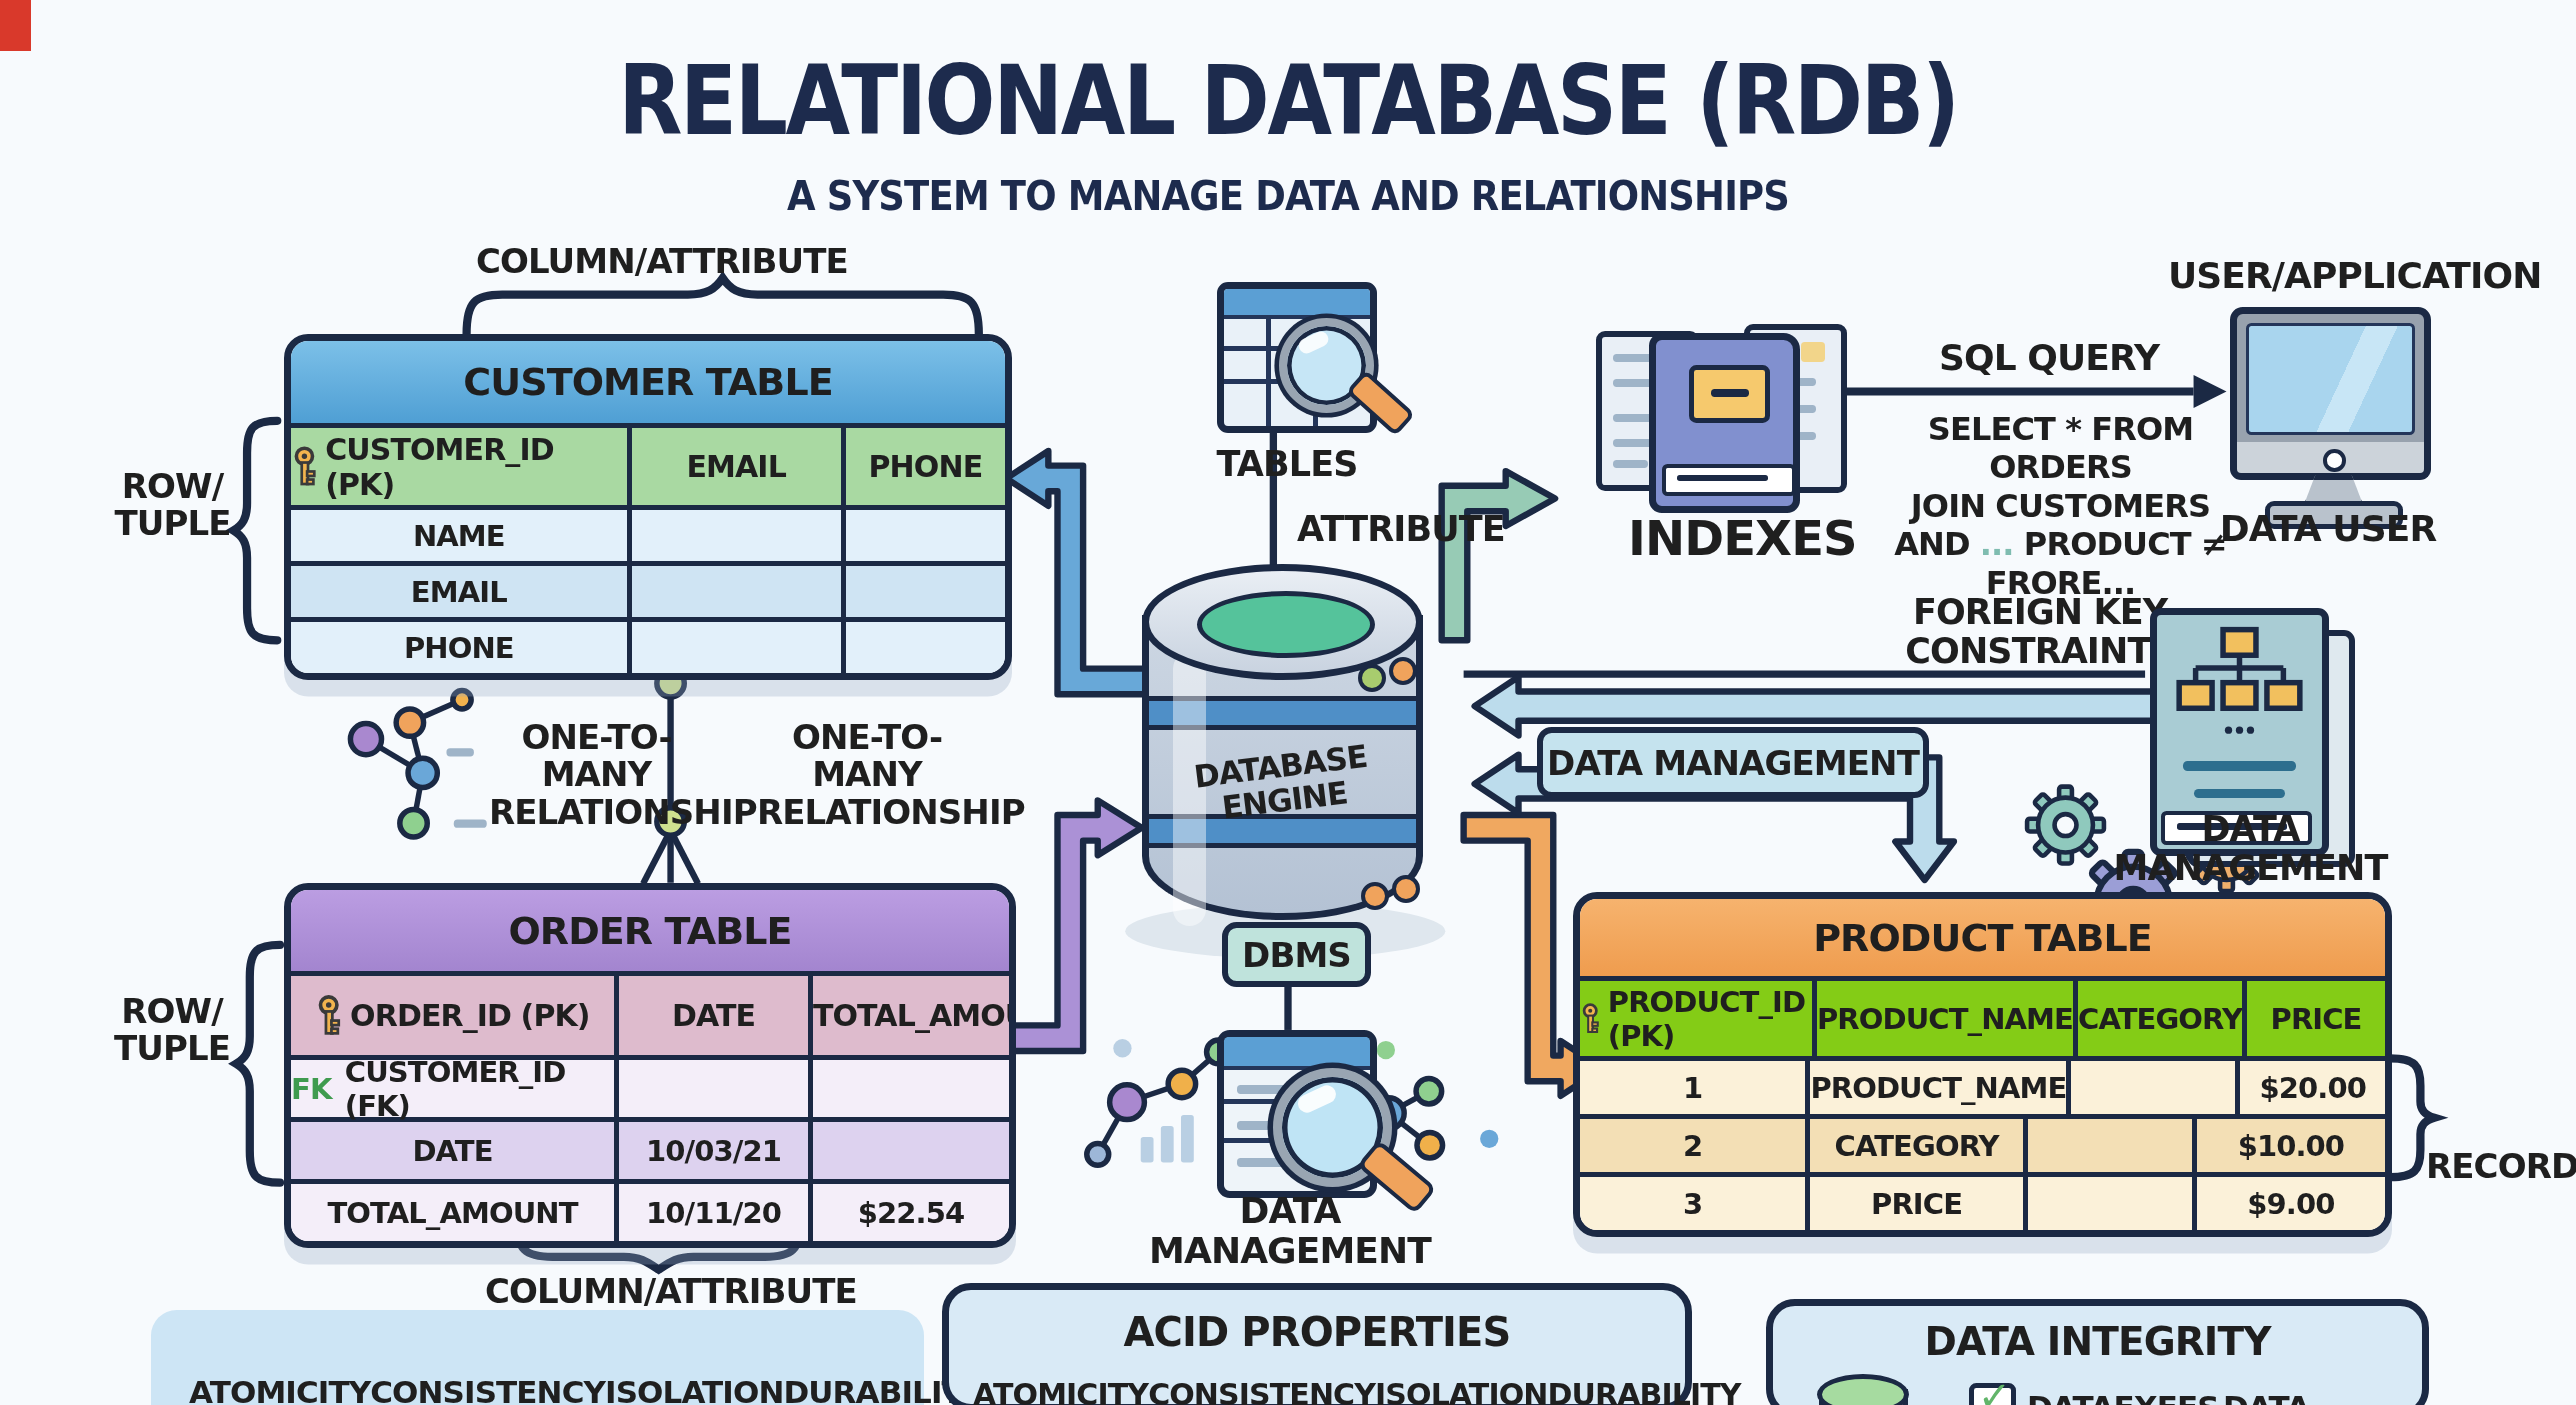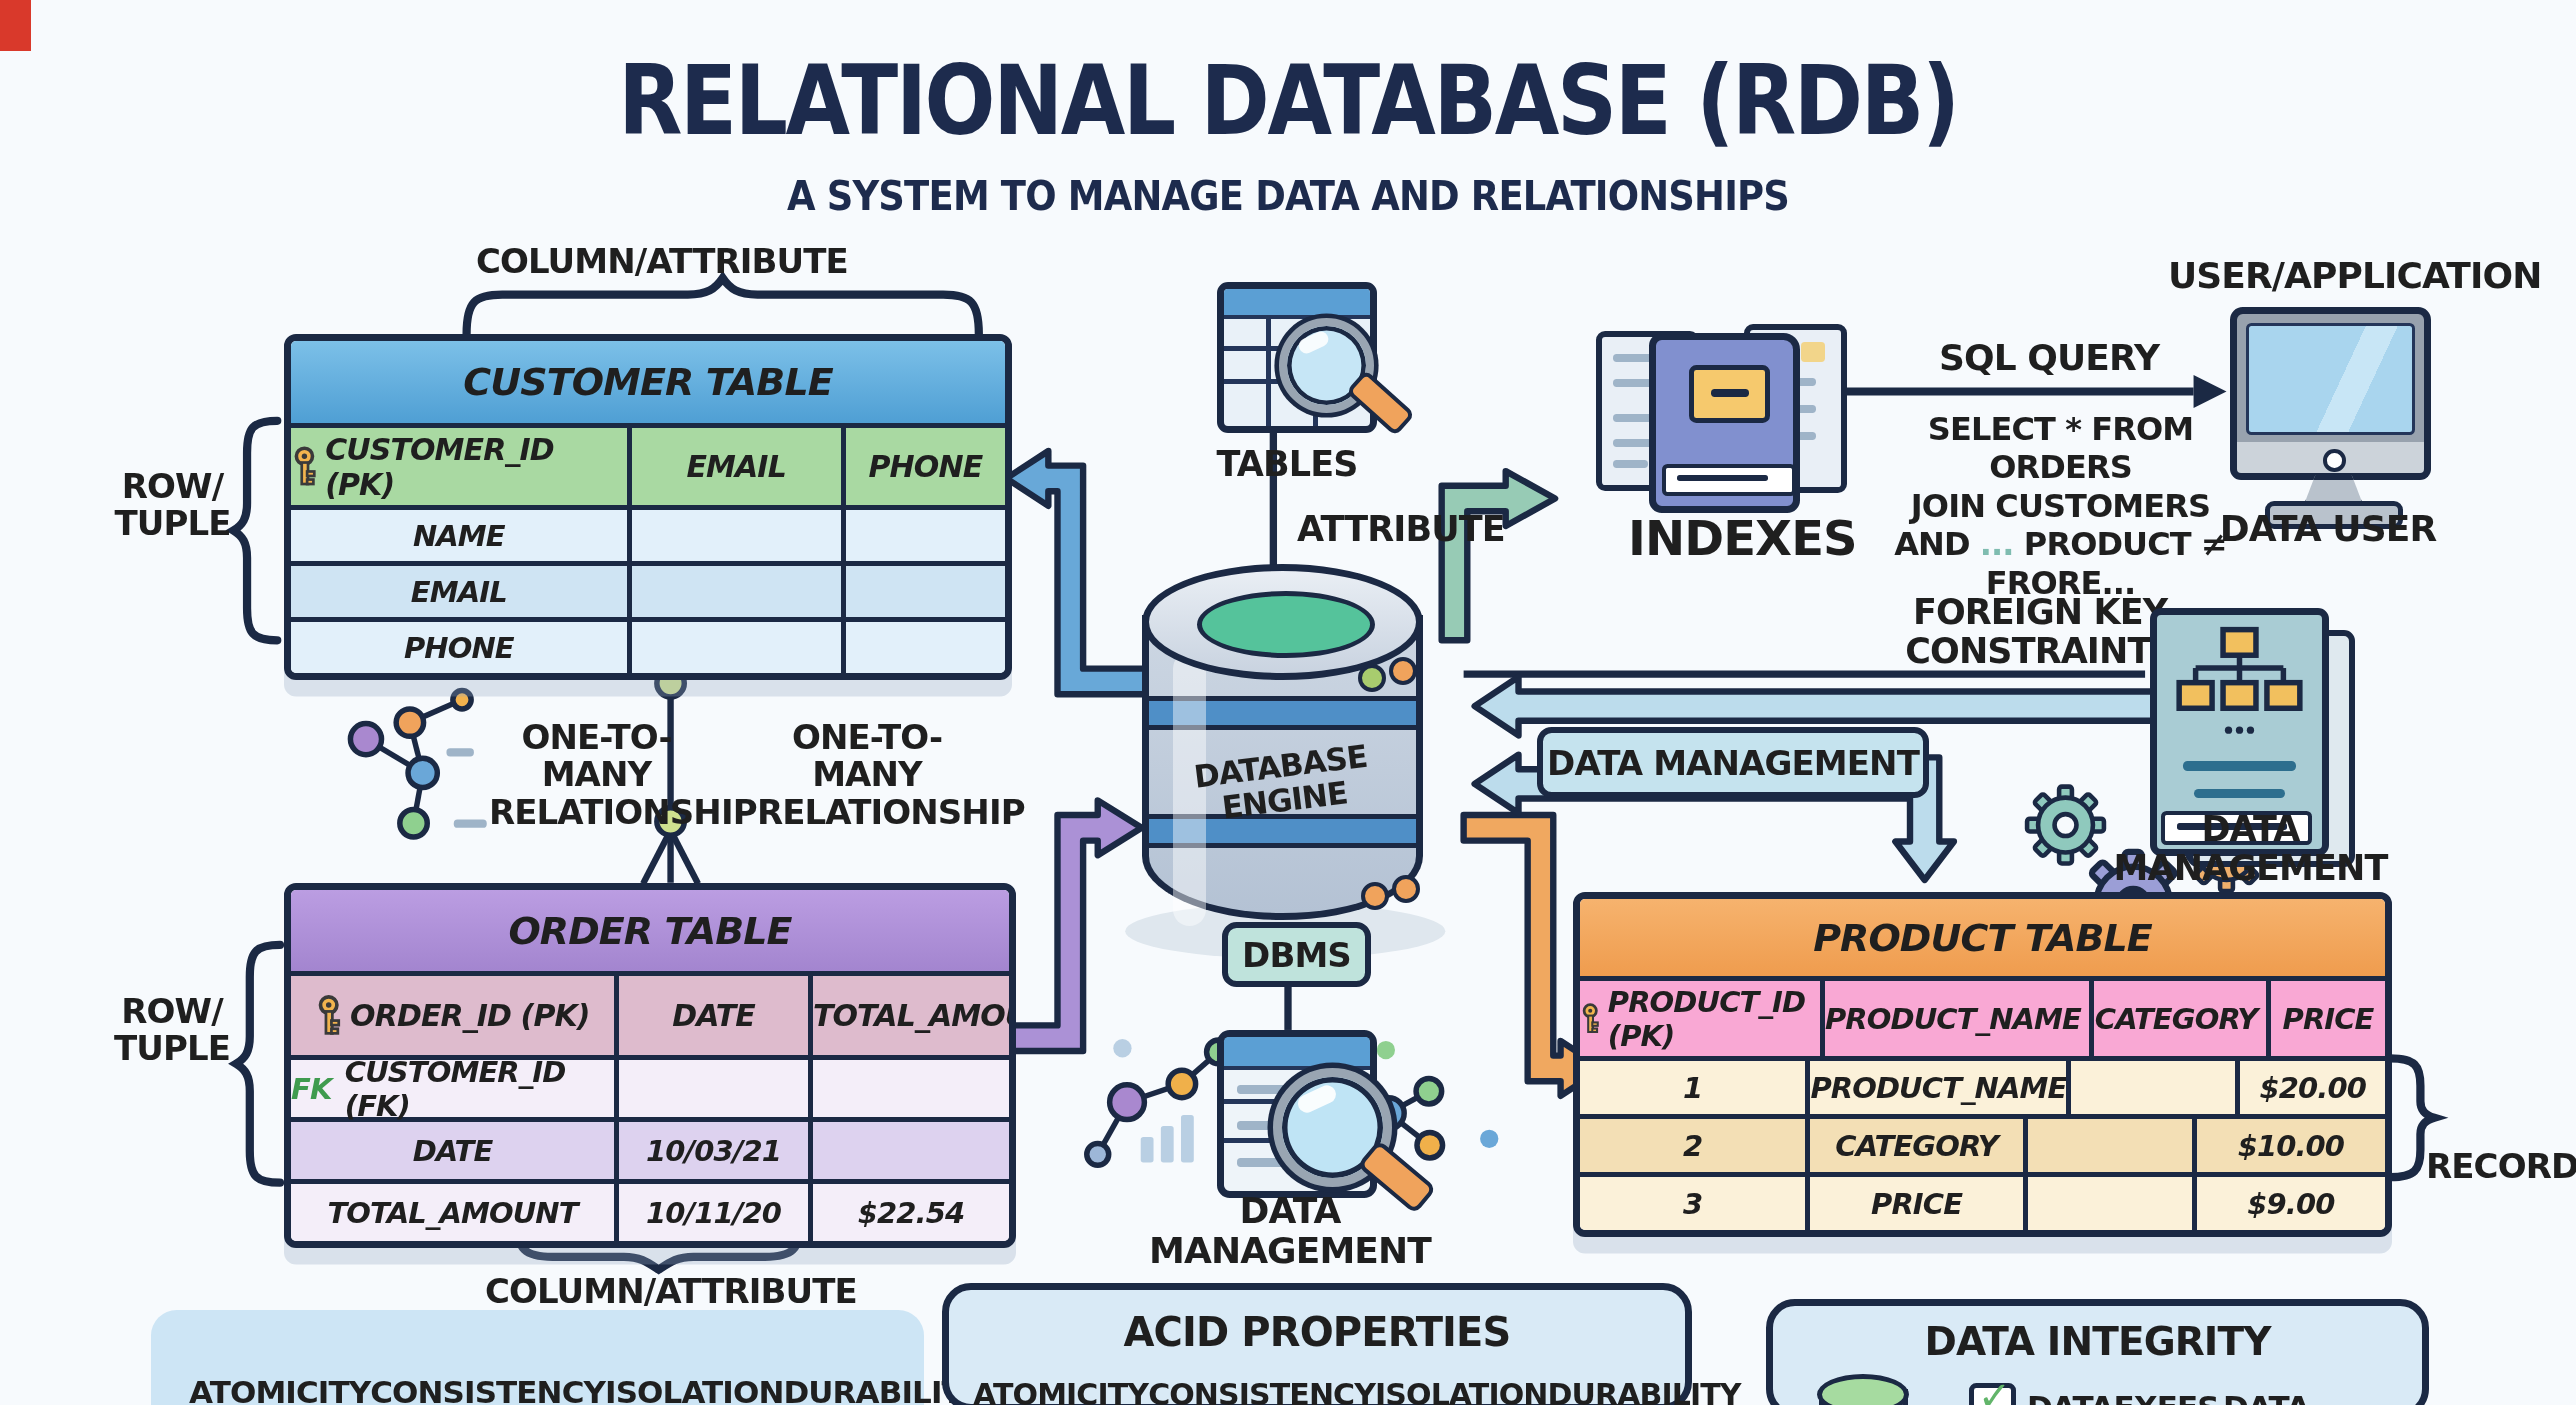--- a/index.html
+++ b/index.html
@@ -1,22 +1,22 @@
 <!DOCTYPE html>
 <html style="font-size:14.6px"><head>
 <meta charset="utf-8">
 <style>
   html,body{margin:0;padding:0;}
   body{width:2576px;height:1405px;position:relative;overflow:hidden;background:#f7fafd;
        font-family:"DejaVu Sans","Liberation Sans",sans-serif;color:#1f1f1f;}
   .abs{position:absolute;}
   .lbl{position:absolute;font-weight:900;line-height:1.1;letter-spacing:-0.9px;text-align:center;color:#1f1f1f;}
   .navy{color:#1d2b4d;}
-  .tbl{position:absolute;border:7.3px solid #1b2944;border-radius:12px;overflow:hidden;
-       box-shadow:0 16.5px 0 rgba(150,170,195,.30);background:#fff;font-style:italic;}
+  .tbl{position:absolute;border:7.3px solid #1b2944;border-radius:24px;overflow:hidden;
+       box-shadow:0 16.5px 0 rgba(150,170,195,.30);background:#fff;}
   .tbl-head{display:flex;align-items:center;justify-content:center;font-weight:900;font-size:38px;letter-spacing:-0.9px;}
   .trow{display:flex;border-top:5.5px solid #1b2944;}
   .tcell{display:flex;align-items:center;justify-content:center;gap:7.3px;font-weight:900;
          font-size:29px;letter-spacing:-0.9px;border-left:5.5px solid #1b2944;box-sizing:border-box;}
   .tcell:first-child{border-left:none;}
   .fk{color:#3f9b4f;margin-right:6px;}
   .badge{position:absolute;border:6.4px solid #1b2944;border-radius:14.6px;display:flex;align-items:center;
          justify-content:center;font-weight:900;letter-spacing:-0.9px;}
   .panel{position:absolute;box-sizing:border-box;}
   svg{display:block;}
@@ -290,21 +290,21 @@
   </div>
   <div class="trow" style="background:#f4eef9;height:57px;">
     <div class="tcell" style="flex:0 0 45%;">TOTAL_AMOUNT</div>
     <div class="tcell" style="flex:0 0 27%;">10/11/20</div>
     <div class="tcell" style="flex:1;">$22.54</div>
   </div>
 </div>
 
 <div class="tbl" style="left:1573px;top:892px;width:805px;">
   <div class="tbl-head" style="height:77px;background:linear-gradient(#f6b36e,#ef9c4e);">PRODUCT TABLE</div>
-  <div class="trow" style="background:#f9a8d4;height:75px;gap:8px;">
+  <div class="trow" style="background:#84cc16;height:75px;">
     <div class="tcell" style="flex:0 0 28%;font-size:29px;">
       <svg width="27.4" height="42" viewBox="0 0 30 46">
         <circle cx="15" cy="11" r="9" fill="#f2b44e" stroke="#3a3a3a" stroke-width="4"></circle>
         <circle cx="15" cy="11" r="3" fill="#3a3a3a"></circle>
         <rect x="12" y="18" width="7" height="24" fill="#f2b44e" stroke="#3a3a3a" stroke-width="3"></rect>
         <rect x="18" y="28" width="8" height="5" fill="#f2b44e" stroke="#3a3a3a" stroke-width="3"></rect>
         <rect x="18" y="37" width="7" height="5" fill="#f2b44e" stroke="#3a3a3a" stroke-width="3"></rect>
       </svg>
       <span>PRODUCT_ID (PK)</span>
     </div>

